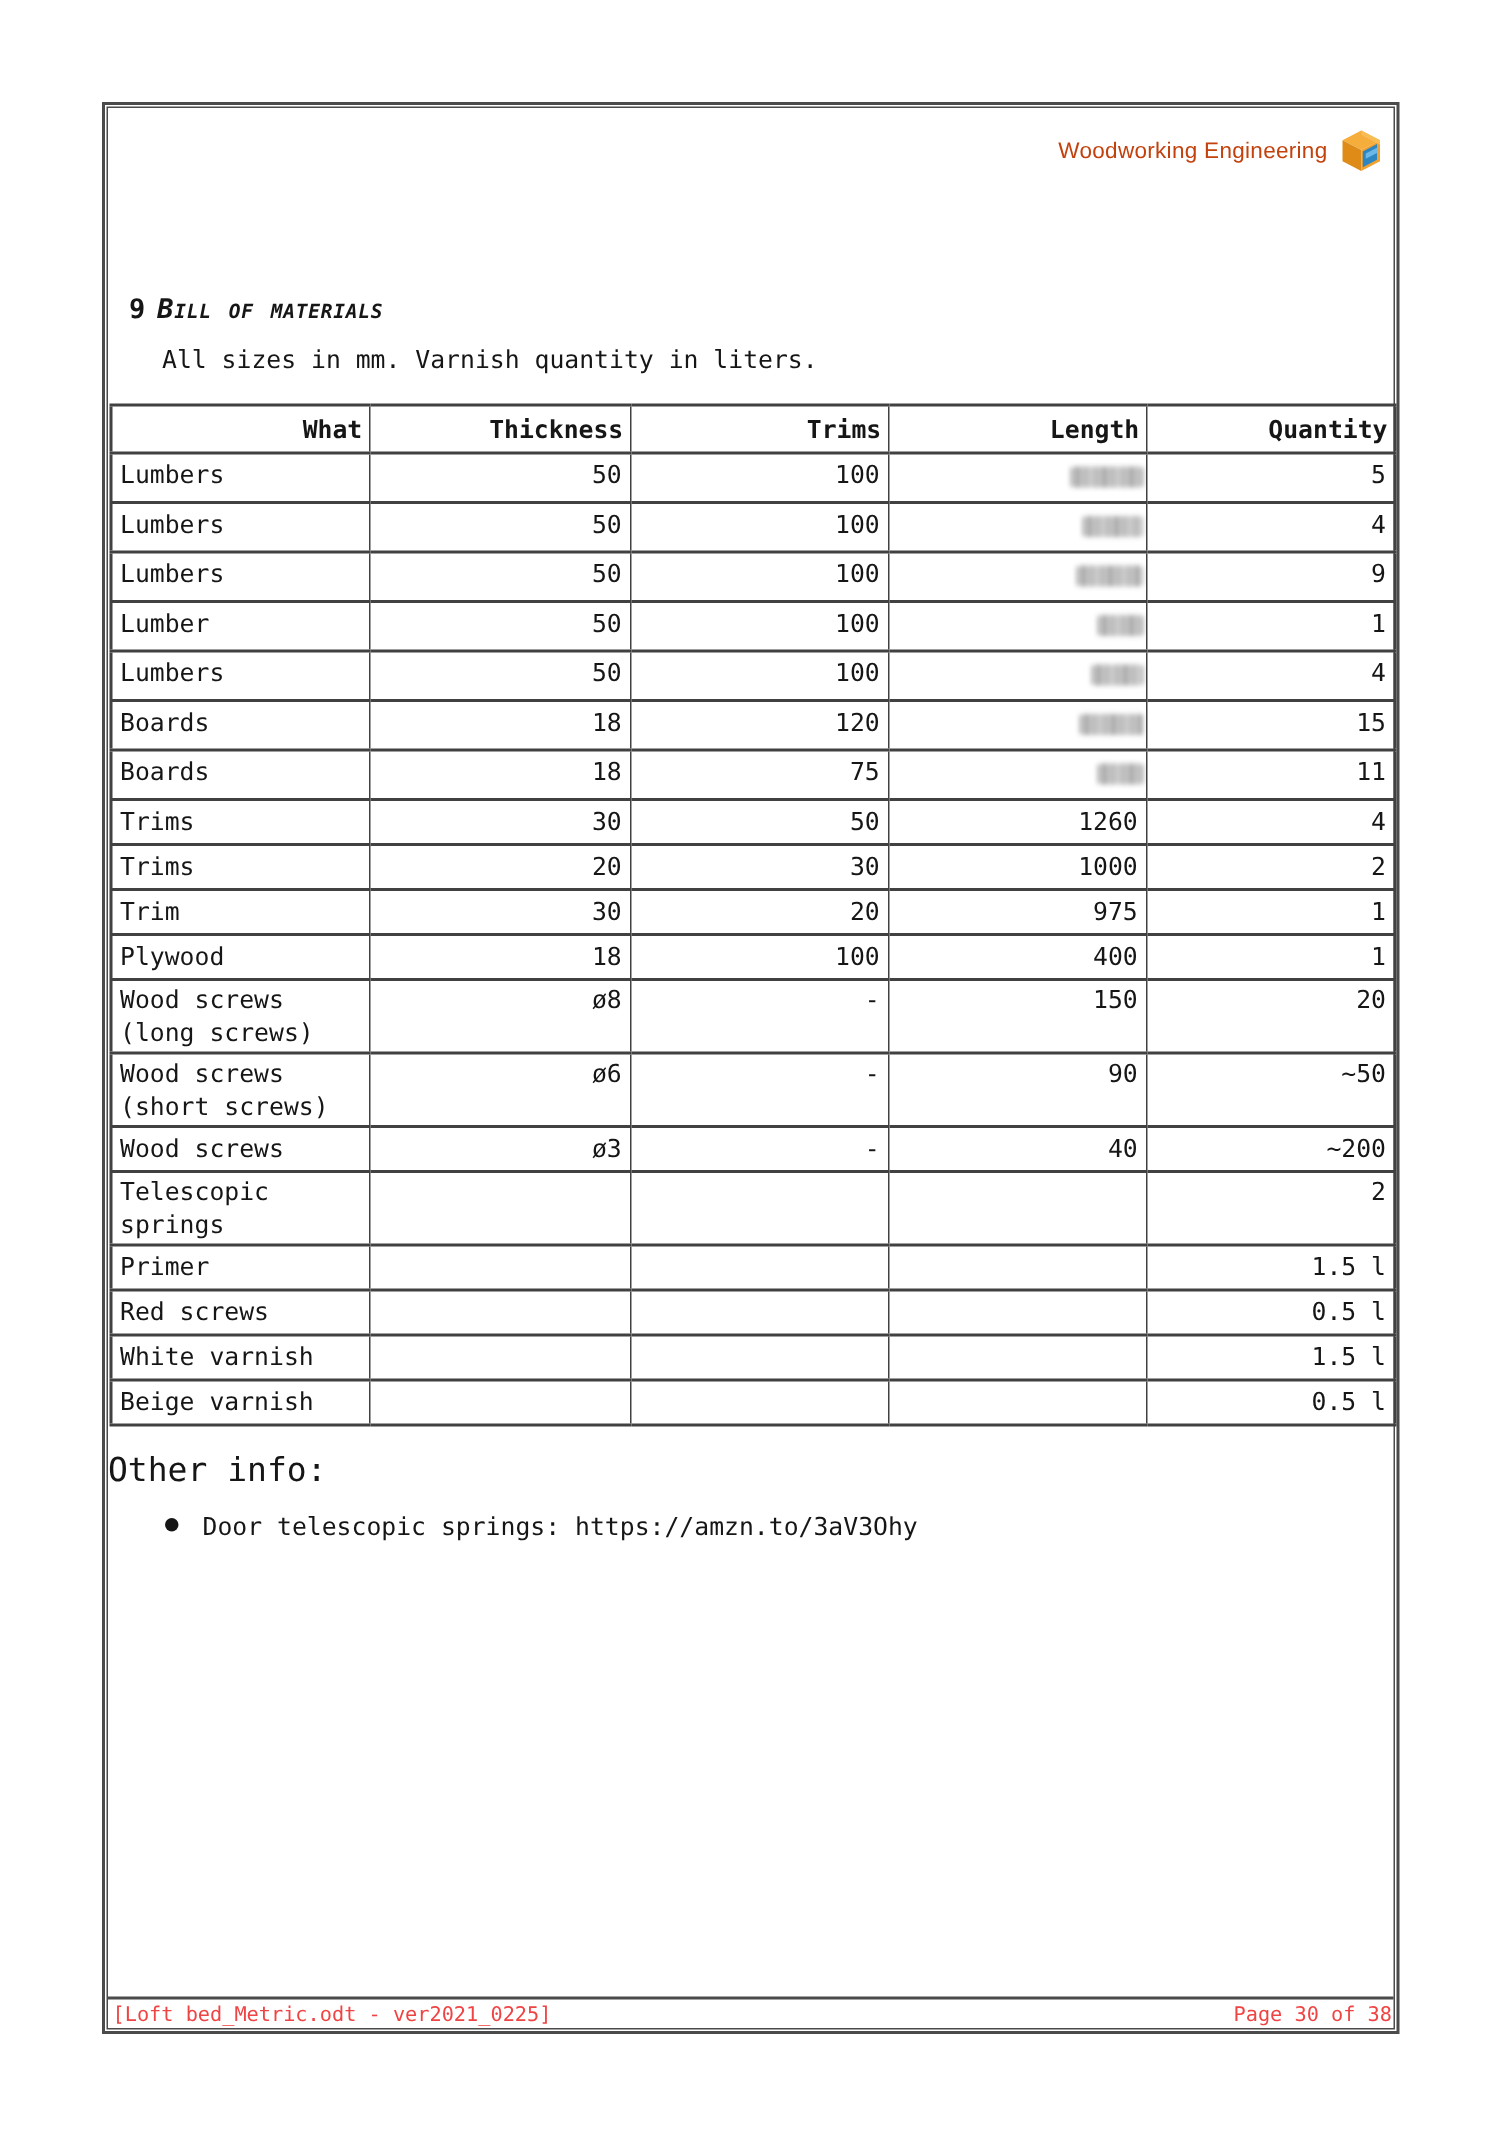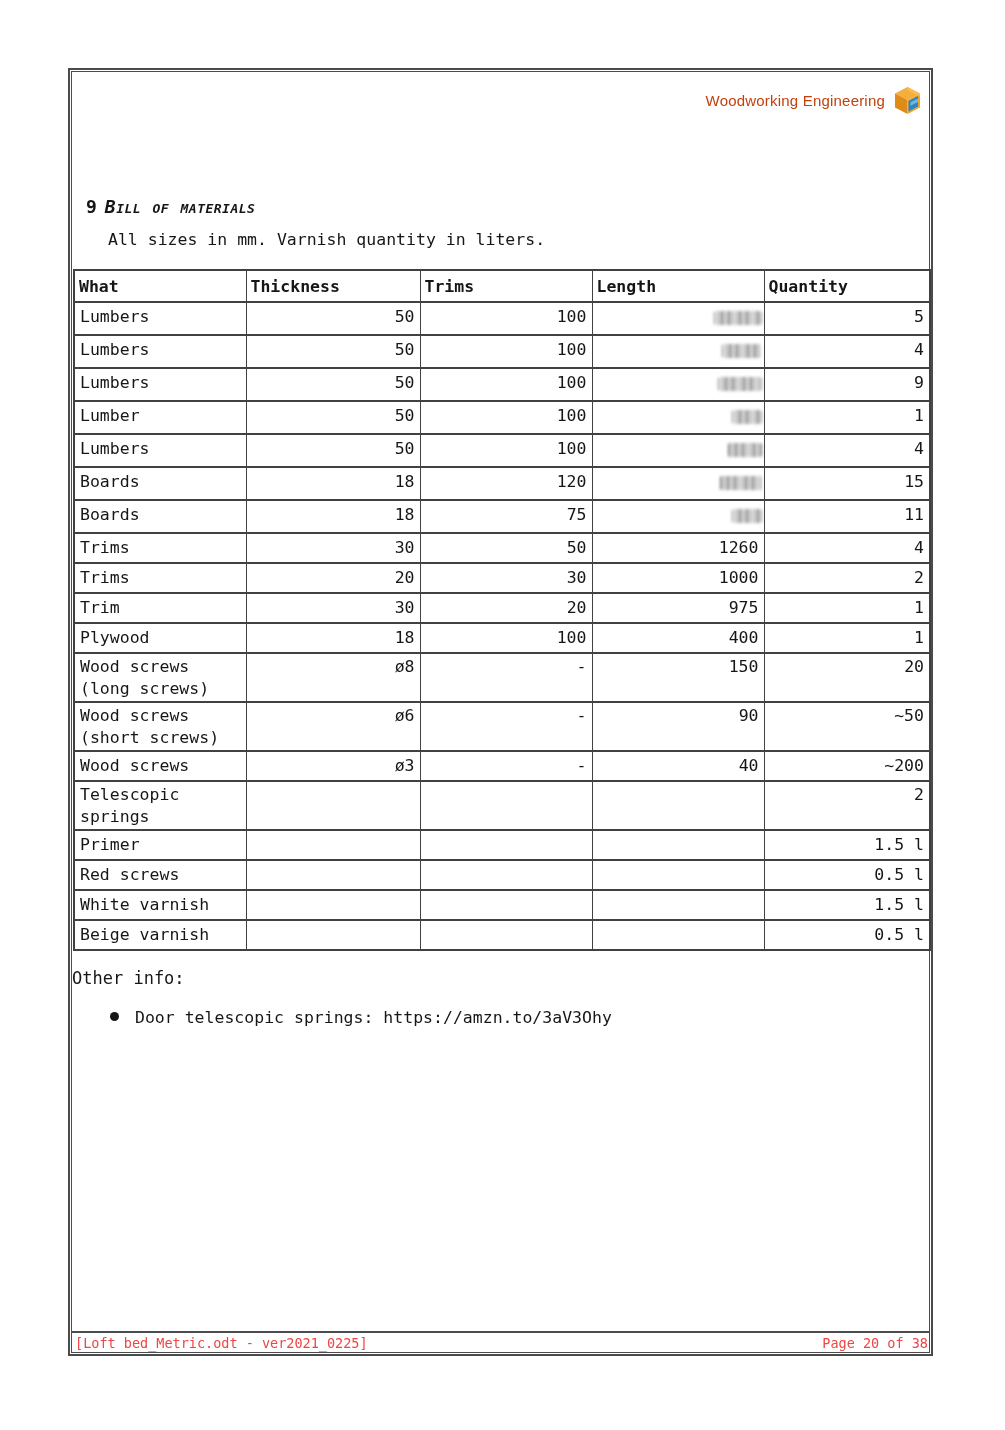--- a/index.html
+++ b/index.html
@@ -43,41 +43,41 @@
   
   table.bom {
     position:absolute; left:1px; top:197px;
     border-collapse:collapse; table-layout:fixed;
     width:856px;
     font-size:16.5px;
   }
   table.bom, .bom th, .bom td { border:2px solid #414141; }
   .bom th, .bom td { border-left-width:1px; border-right-width:1px; }
   .bom th {
-    height:32px; font-weight:bold; text-align:left;
+    height:32px; font-weight:bold; text-align:right;
     padding:1px 4px; font-size:16.5px;
   }
   .bom td {
     height:26px; padding:2px 6px 2px 5px;
     vertical-align:top; line-height:22px;
     white-space:pre-line; overflow:hidden;
   }
   .bom tr.single td { line-height:24px; }
   .bom tr.tall td { height:46px; line-height:21.5px; }
   .bom td.c-num { text-align:right; padding-right:5px; }
   .smudge {
     display:inline-block; height:14px;
     background:repeating-linear-gradient(90deg,#525252 0 1.5px,#ececec 1.5px 3.6px);
     filter:blur(1.7px); opacity:0.78;
     margin:6px -3px 0 0; border-radius:2px;
   }
   
   .other-label {
     position:absolute; left:0px; top:896px;
-    font-size:17px;
+    font-size:22px;
   }
   .bullet-line {
     position:absolute; left:38px; top:936px;
     font-size:16.5px; white-space:nowrap;
   }
   .bullet-dot {
     display:inline-block; width:9px; height:9px; border-radius:50%;
     background:#161616; margin-right:16px; vertical-align:2px;
   }
   .bullet-link { color:#161616; text-decoration:none; }
@@ -272,17 +272,17 @@
     </table>
 
     <div class="other-label">Other info:</div>
 
     <div class="bullet-line">
       <span class="bullet-dot"></span><span>Door telescopic springs: </span><span class="bullet-link">https://amzn.to/3aV3Ohy</span>
     </div>
 
     <div class="footer">
       <span>[Loft bed_Metric.odt - ver2021_0225]</span>
-      <span>Page 20 of 38</span>
+      <span>Page 30 of 38</span>
     </div>
 
   </div>
 </div>
 
 </body></html>

